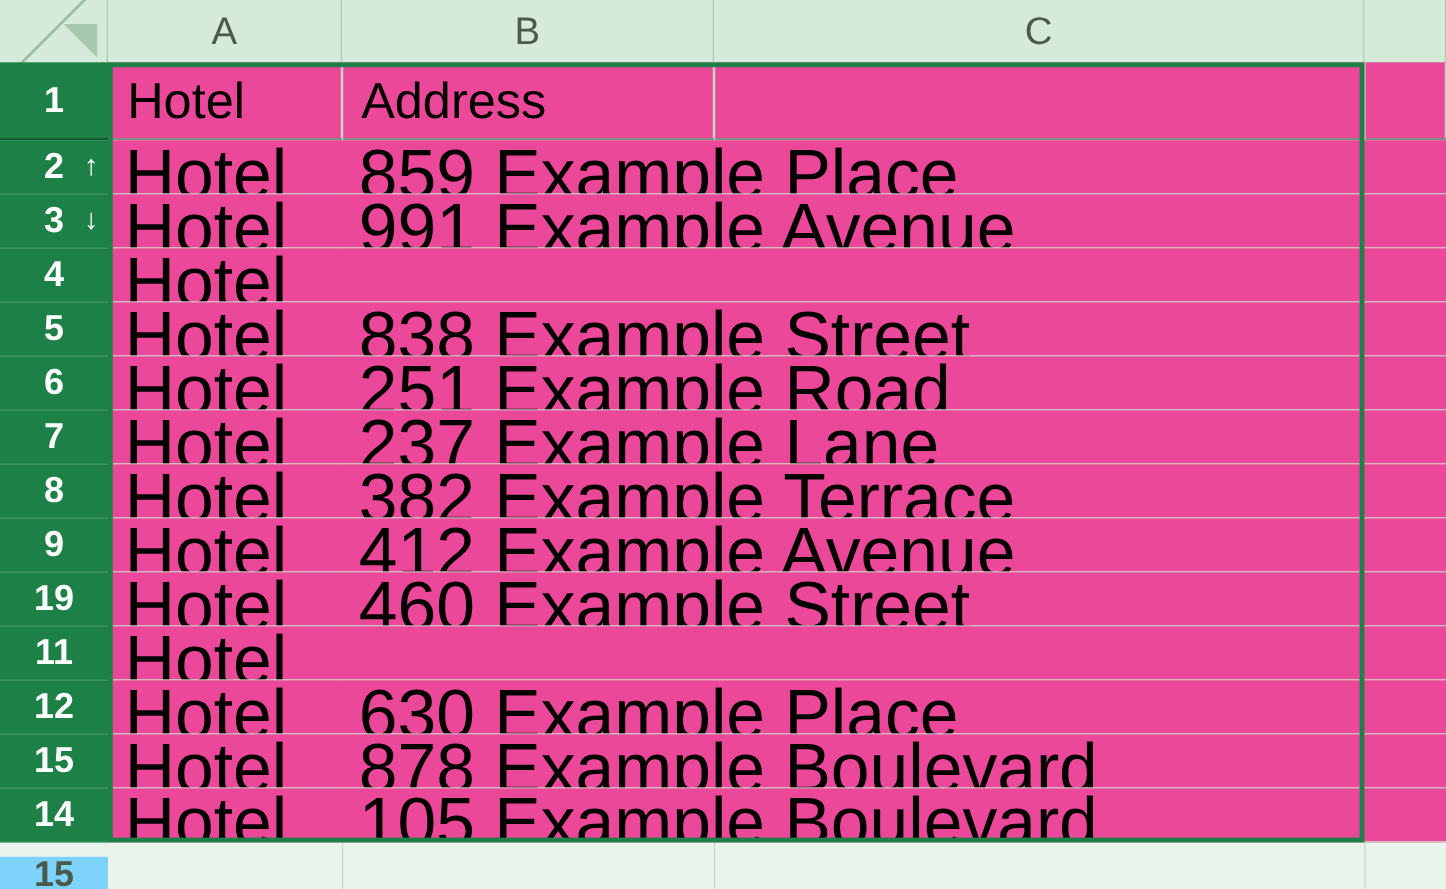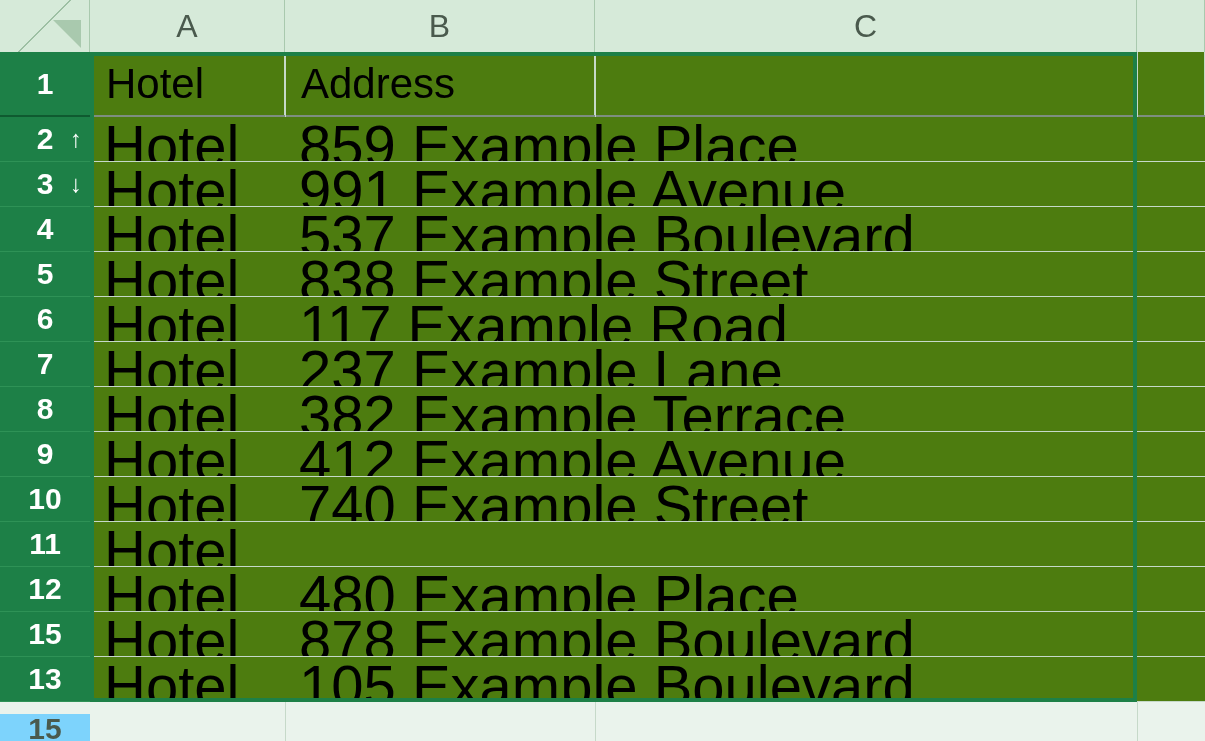--- a/index.html
+++ b/index.html
@@ -104,21 +104,21 @@
     left:0;
     width: 1047px;
     height: 650px;
     border: 4px solid #1d8047;
     pointer-events:none;
   }
   .row {
     display: flex;
     width: 100%;
     border-bottom: 1px solid #c6d9c9;
-    background: #4d7c0f;
+    background: #ec4899;
   }
   .row.header-row {
     height: 65px;
     border-bottom: 2px solid #7e8e80;
   }
   .row.data-row {
     height: 45px;
     overflow: hidden;
     position: relative;
   }
@@ -209,33 +209,33 @@
     <div class="row-header rh-n">
         <span class="num">7</span>
       </div>
     <div class="row-header rh-n">
         <span class="num">8</span>
       </div>
     <div class="row-header rh-n">
         <span class="num">9</span>
       </div>
     <div class="row-header rh-n">
-        <span class="num">10</span>
+        <span class="num">19</span>
       </div>
     <div class="row-header rh-n">
         <span class="num">11</span>
       </div>
     <div class="row-header rh-n">
         <span class="num">12</span>
       </div>
     <div class="row-header rh-n">
         <span class="num">15</span>
       </div>
     <div class="row-header rh-n">
-        <span class="num">13</span>
+        <span class="num">14</span>
       </div>
     <div class="row-header rh-n" style="height:30px;background:#7dd3fc;color:#4a5a4d;margin-top:12px;">
         <span class="num">15</span>
       </div>
   </div>
 
   <div class="data">
     <div class="grid-col gc-A"></div>
     <div class="grid-col gc-B"></div>
     <div class="grid-col gc-C"></div>
@@ -254,52 +254,51 @@
     <div class="row data-row">
       <div class="big bigA">Hotel</div>
       <div class="big bigB">859 Example Place</div>
     </div>
     <div class="row data-row">
       <div class="big bigA">Hotel</div>
       <div class="big bigB">991 Example Avenue</div>
     </div>
     <div class="row data-row">
       <div class="big bigA">Hotel</div>
-      <div class="big bigB">537 Example Boulevard</div>
     </div>
     <div class="row data-row">
       <div class="big bigA">Hotel</div>
       <div class="big bigB">838 Example Street</div>
     </div>
     <div class="row data-row">
       <div class="big bigA">Hotel</div>
-      <div class="big bigB">117 Example Road</div>
+      <div class="big bigB">251 Example Road</div>
     </div>
     <div class="row data-row">
       <div class="big bigA">Hotel</div>
       <div class="big bigB">237 Example Lane</div>
     </div>
     <div class="row data-row">
       <div class="big bigA">Hotel</div>
       <div class="big bigB">382 Example Terrace</div>
     </div>
     <div class="row data-row">
       <div class="big bigA">Hotel</div>
       <div class="big bigB">412 Example Avenue</div>
     </div>
     <div class="row data-row">
       <div class="big bigA">Hotel</div>
-      <div class="big bigB">740 Example Street</div>
-    </div>
-    <div class="row data-row">
-      <div class="big bigA">Hotel</div>
-    </div>
-    <div class="row data-row">
-      <div class="big bigA">Hotel</div>
-      <div class="big bigB">480 Example Place</div>
+      <div class="big bigB">460 Example Street</div>
+    </div>
+    <div class="row data-row">
+      <div class="big bigA">Hotel</div>
+    </div>
+    <div class="row data-row">
+      <div class="big bigA">Hotel</div>
+      <div class="big bigB">630 Example Place</div>
     </div>
     <div class="row data-row">
       <div class="big bigA">Hotel</div>
       <div class="big bigB">878 Example Boulevard</div>
     </div>
     <div class="row data-row">
       <div class="big bigA">Hotel</div>
       <div class="big bigB">105 Example Boulevard</div>
     </div>
 

